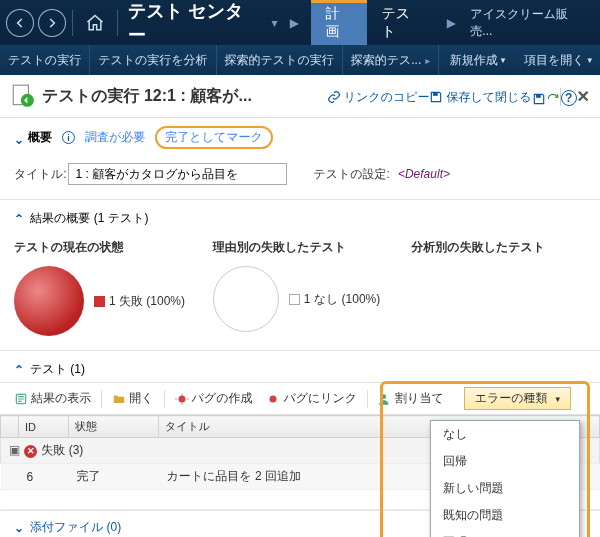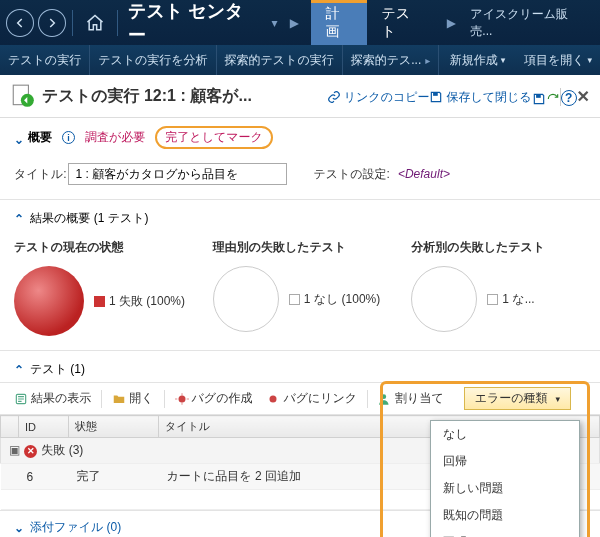--- a/index.html
+++ b/index.html
@@ -31,21 +31,21 @@
 .doc-title { font-size:16px; font-weight:600; flex:1; }
 .head-actions { display:flex; align-items:flex-end; color:#0a5aa7; font-size:12px; }
 .head-actions .act { display:flex; align-items:center; gap:3px; cursor:pointer; }
 .head-actions svg { width:14px; height:14px; }
 .divider { width:1px; height:18px; background:#ccc; }
 
 
 .summary { display:flex; align-items:center; padding:8px 14px; gap:10px; font-size:12px; }
 .tw { display:flex;align-items:center;gap:4px;color:#000;cursor:pointer; }
 .tw::before { content:"⌃"; display:inline-block; transform:rotate(180deg) translateY(-1px); color:#0a5aa7; font-weight:bold; }
-.link { color:#be185d; cursor:pointer; }
+.link { color:#3b82f6; cursor:pointer; }
 .info-icon { color:#0a5aa7; font-weight:bold; border:1px solid #0a5aa7; border-radius:50%; width:13px;height:13px; display:inline-flex;align-items:center;justify-content:center; font-size:9px; }
 .orange-pill { border:2px solid #f0a030; border-radius:12px; padding:1px 8px; }
 
 
 .titlerow { display:flex; align-items:center; padding:6px 14px 14px; gap:2px; border-bottom:1px solid #e3e3e3; }
 .field-lbl { font-size:12px; }
 .txt { border:1px solid #aaa; padding:3px 6px; width:219px; font-size:12px; }
 .default { color:#701a75; font-style:italic; margin-left:6px; }
 
 
@@ -211,27 +211,20 @@
     <div class="bubble">
       <div class="circle empty"></div>
       <span class="legend">
           <span class="sw empty"></span>
           <span>1 なし (100%)</span>
         </span>
     </div>
   </div>
   <div class="statcol">
     <h4>分析別の失敗したテスト</h4>
-    <div class="bubble">
-      <div class="circle empty"></div>
-      <span class="legend">
-          <span class="sw empty"></span>
-          <span>1 な...</span>
-        </span>
-    </div>
   </div>
 </div>
 
 <div class="sect">
     <div class="hd">
       <span>テスト (1)</span>
     </div>
   </div>
 
 <div class="toolbar2">

